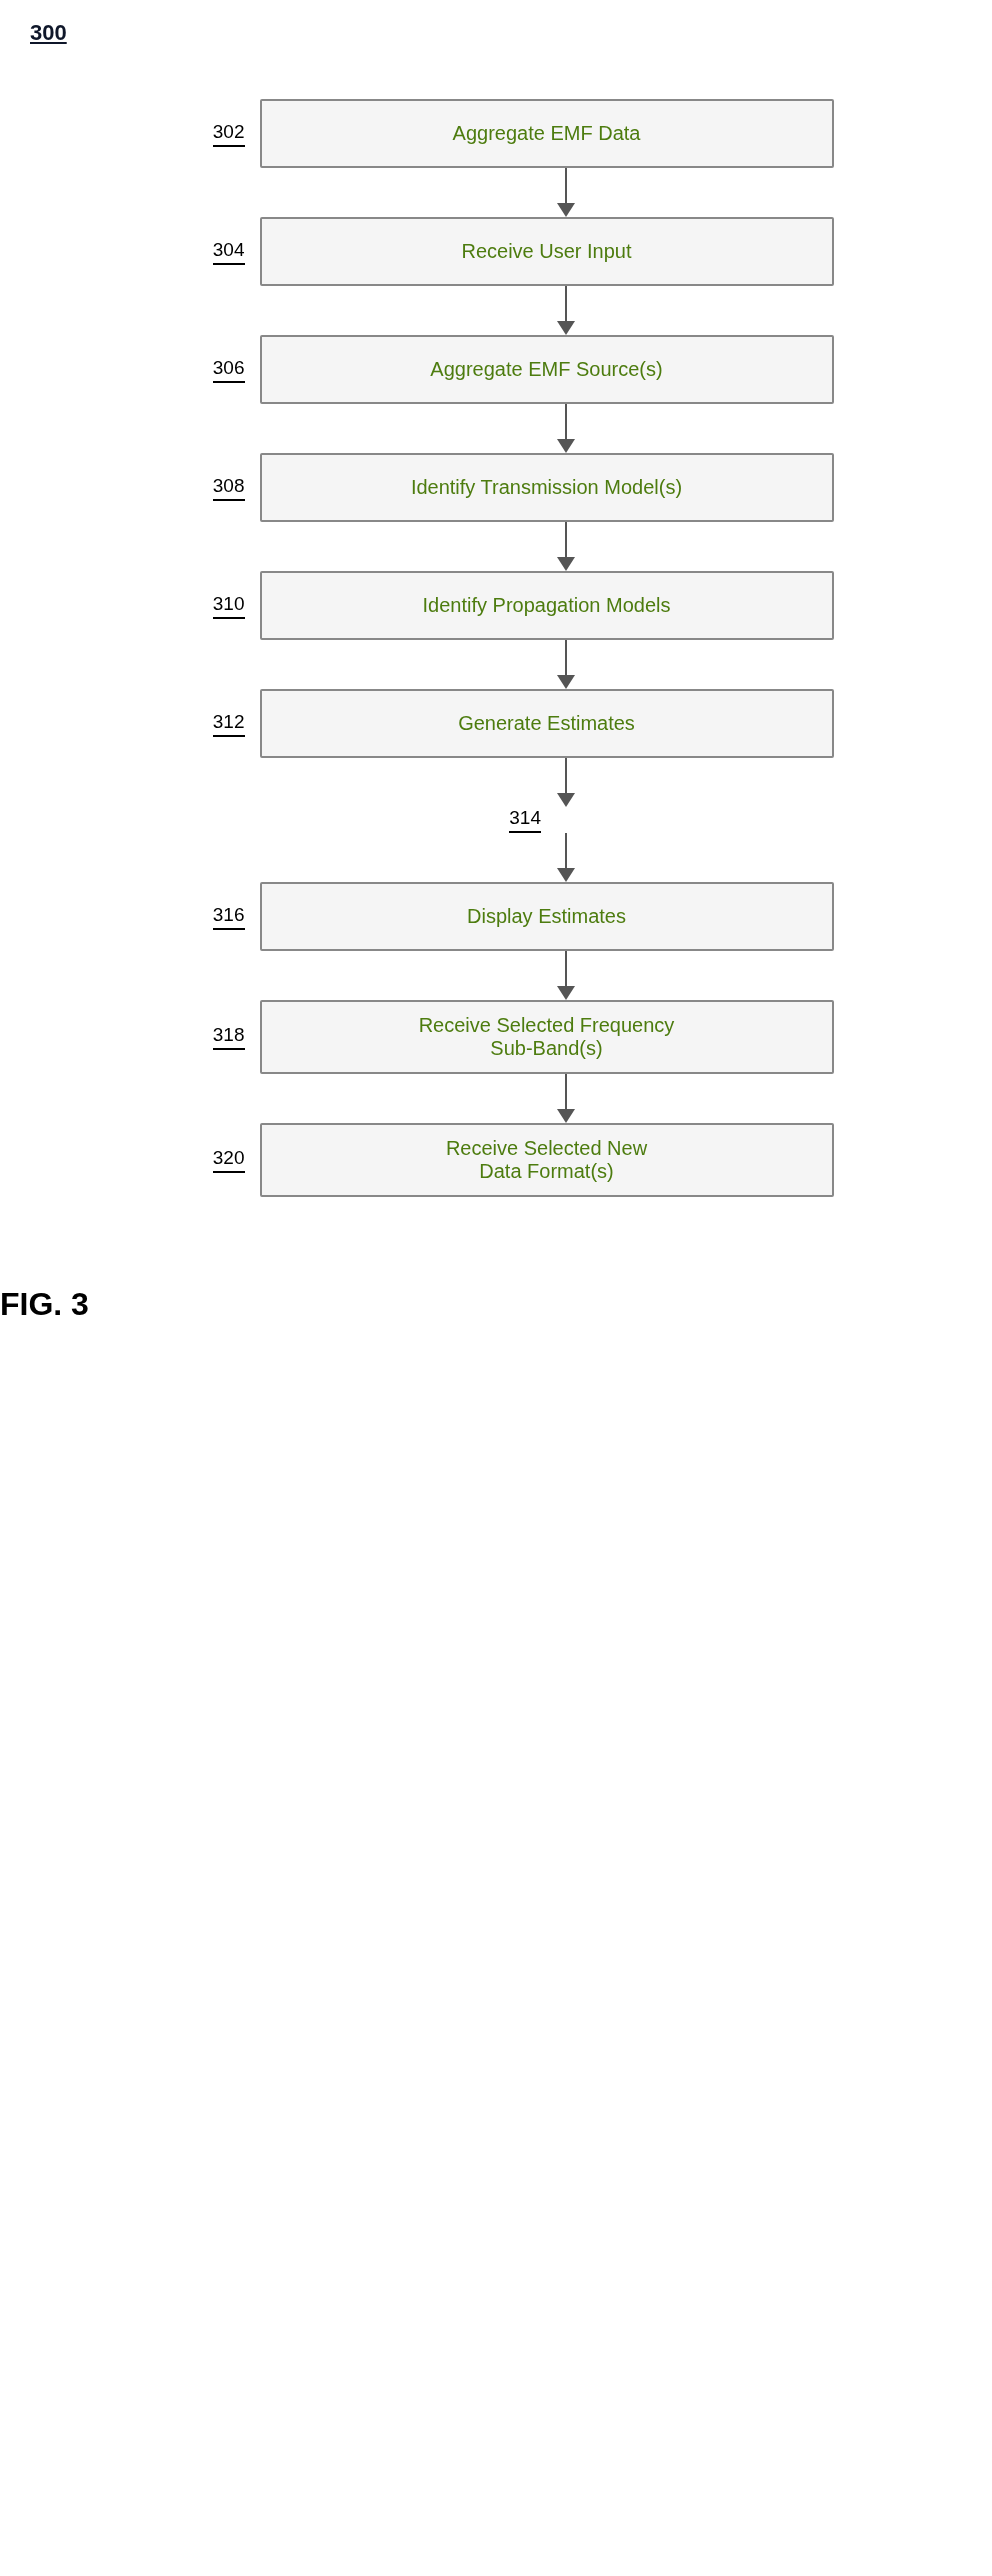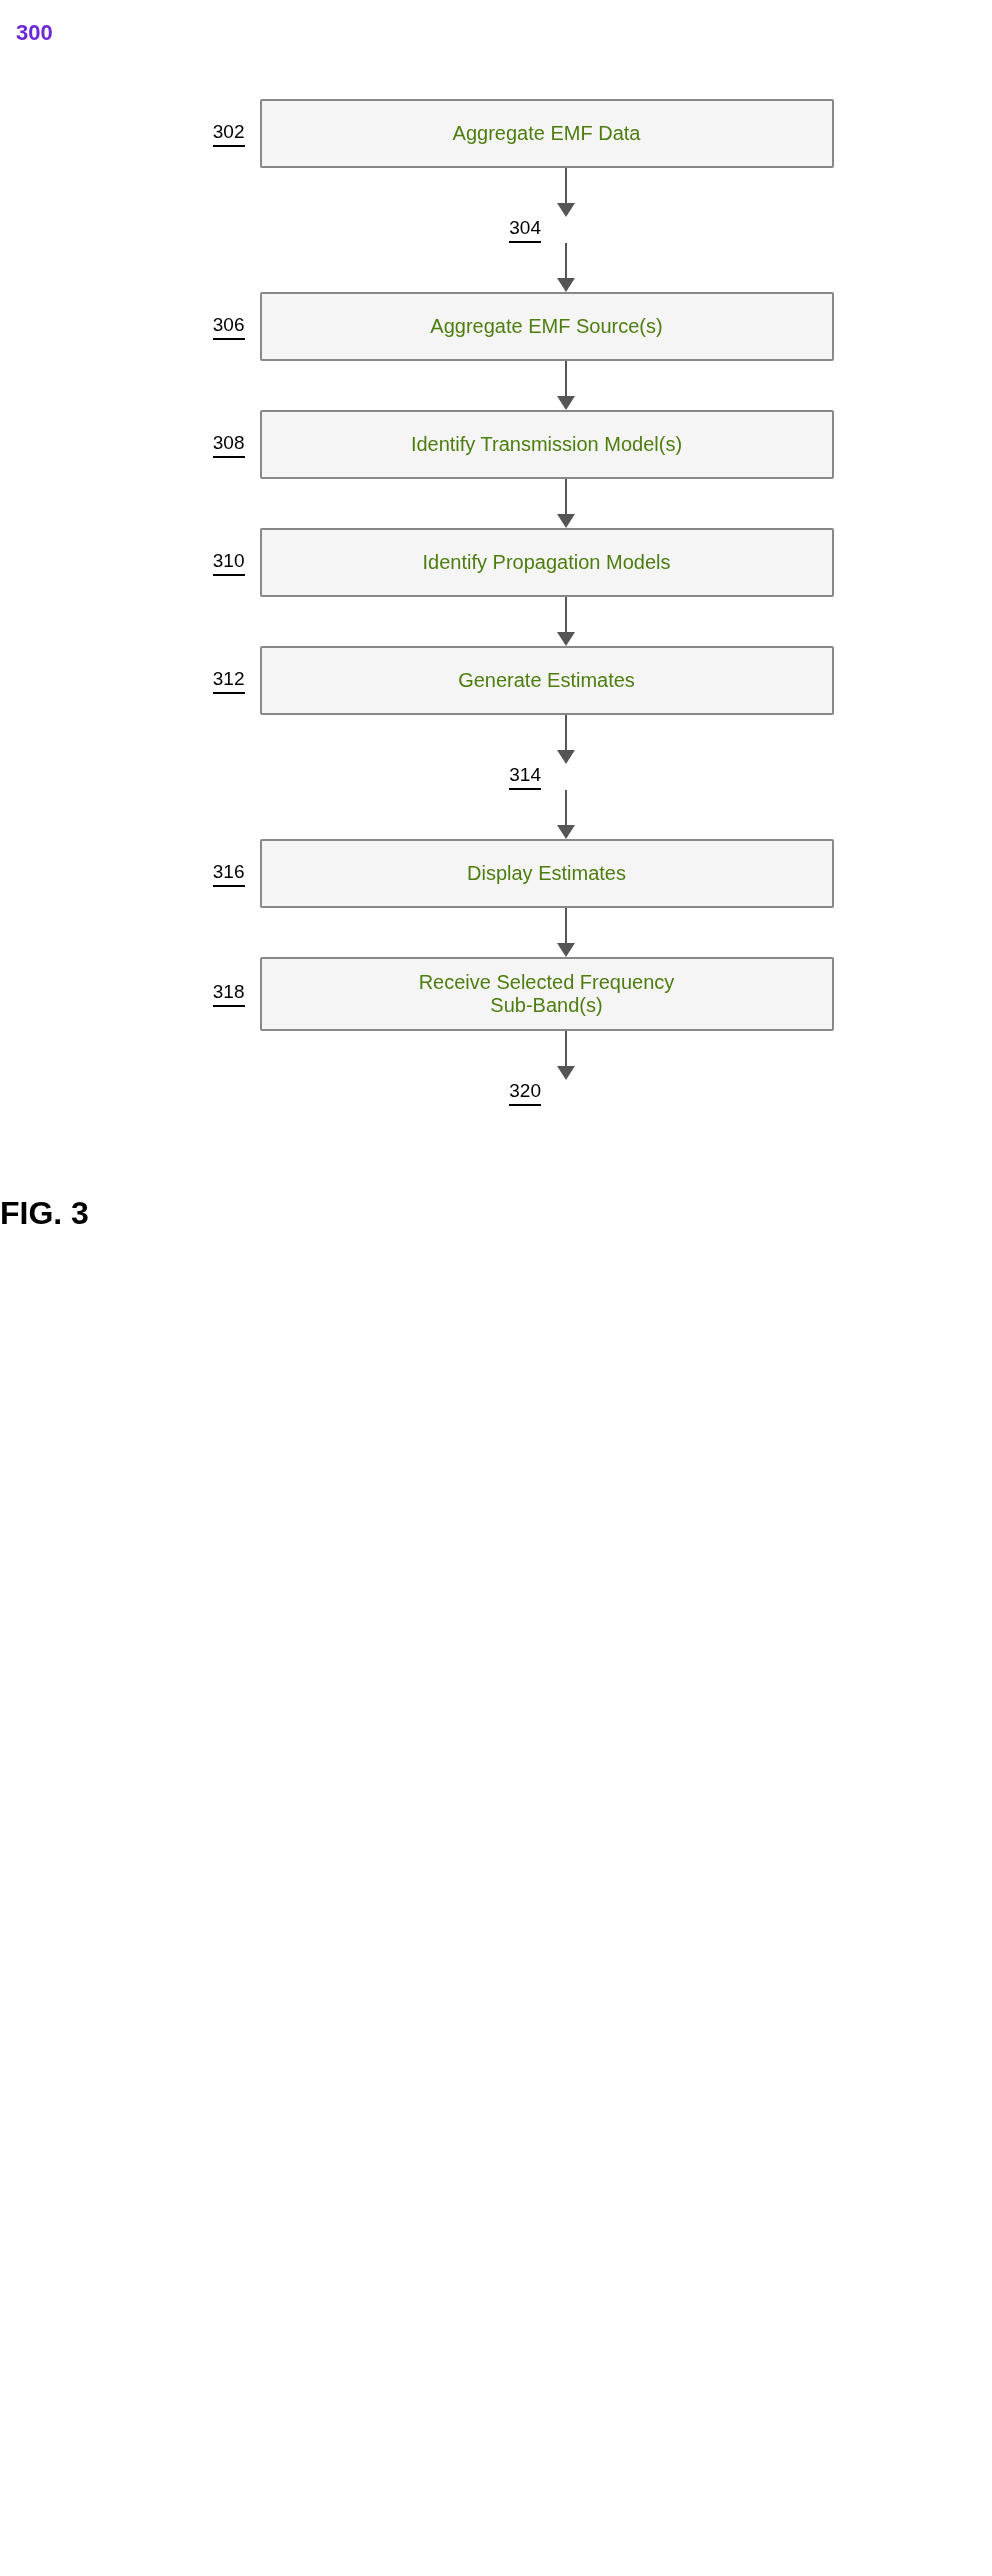--- a/index.html
+++ b/index.html
@@ -18,24 +18,25 @@
 
     .diagram-container {
       position: relative;
       width: 993px;
       padding: 40px 0;
     }
 
     .figure-label-top {
       position: absolute;
       top: 20px;
-      left: 16px;
+      left: 30px;
       font-size: 22px;
       font-weight: bold;
-      color: #6d28d9;
+      text-decoration: underline;
+      color: #0f172a;
     }
 
     .flowchart {
       display: flex;
       flex-direction: column;
       align-items: center;
       padding-top: 59px;
       padding-bottom: 59px;
       gap: 0;
     }
@@ -146,20 +147,25 @@
       <div class="arrow-down">
         <div class="arrow-line"></div>
         <div class="arrow-head"></div>
       </div>
     </div>
 
     <div class="row-with-number">
       <div class="number-area">
         <span class="number-underline">304</span>
       </div>
+      <div class="box-area">
+        <div class="step-box">
+          <span>Receive User Input</span>
+        </div>
+      </div>
     </div>
 
     <div class="arrow-container">
       <div class="arrow-down">
         <div class="arrow-line"></div>
         <div class="arrow-head"></div>
       </div>
     </div>
 
     <div class="row-with-number">
@@ -281,20 +287,26 @@
       <div class="arrow-down">
         <div class="arrow-line"></div>
         <div class="arrow-head"></div>
       </div>
     </div>
 
     <div class="row-with-number">
       <div class="number-area">
         <span class="number-underline">320</span>
       </div>
+      <div class="box-area">
+        <div class="step-box" style="white-space: pre-line;">
+          <span>Receive Selected New
+Data Format(s)</span>
+        </div>
+      </div>
     </div>
 
   </div>
 
   <div class="figure-label-bottom">FIG. 3</div>
 
 </div>
 
 
 </body></html>

